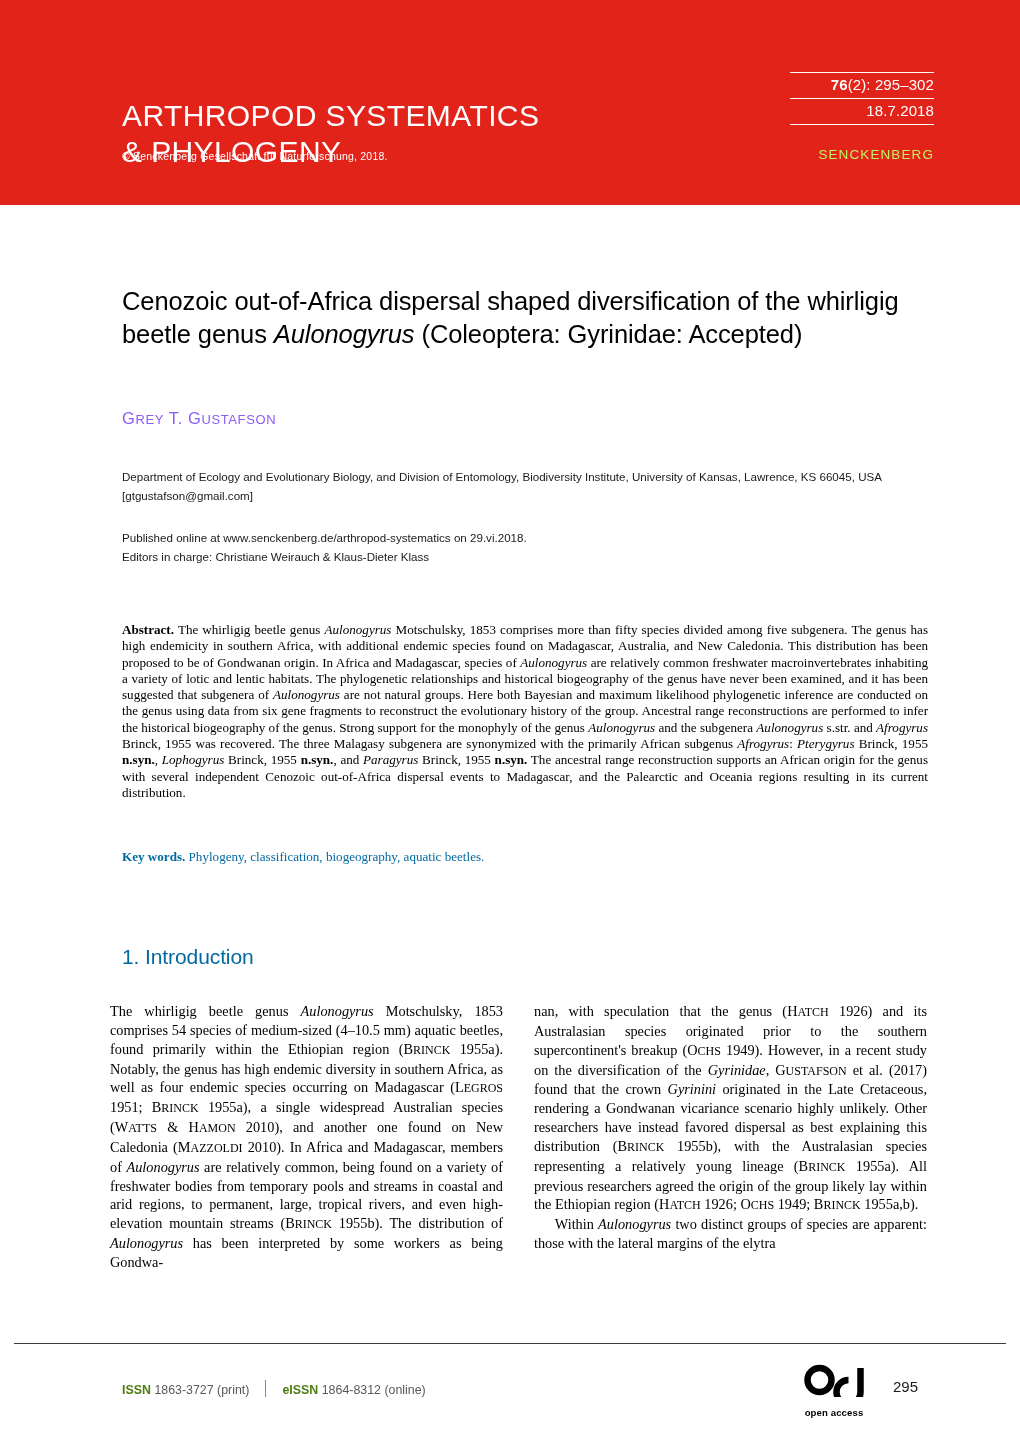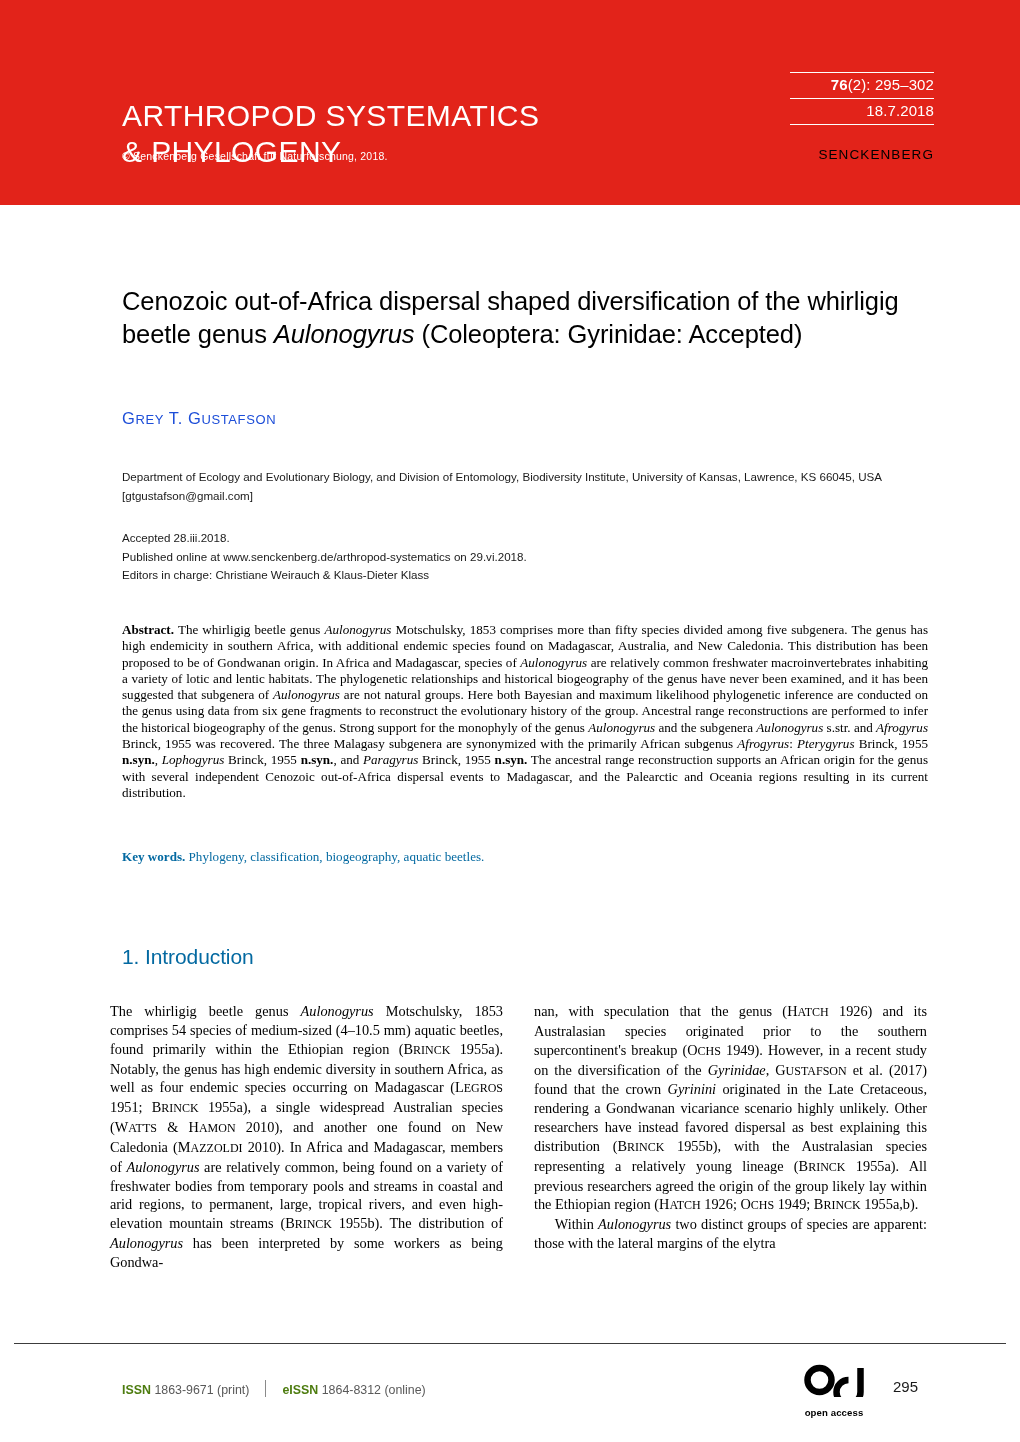--- a/index.html
+++ b/index.html
@@ -64,21 +64,21 @@
     line-height: 22px;
     padding: 1px 0 2px 0;
     letter-spacing: 0.1px;
     white-space: nowrap;
   }
   .issue-line .vol { font-weight: 700; }
   .senckenberg-wordmark {
     position: absolute;
     right: 86px;
     top: 147px;
-    color: #000000;
+    color: #bef264;
     font-size: 13.5px;
     letter-spacing: 1.1px;
     text-align: right;
     width: 200px;
   }
 
   
   .article-title {
     position: absolute;
     left: 122px;
@@ -92,21 +92,21 @@
     letter-spacing: -0.1px;
   }
   .article-title i { font-style: italic; }
 
   .author-line {
     position: absolute;
     left: 122px;
     top: 409px;
     font-family: "Liberation Sans", sans-serif;
     font-size: 16.5px;
-    color: #1d4ed8;
+    color: #8b5cf6;
     letter-spacing: 0.6px;
   }
   .author-line .sc {
     font-size: 13px;
   }
 
   
   .affiliation {
     position: absolute;
     left: 122px;
@@ -273,21 +273,20 @@
   <div class="senckenberg-wordmark">SENCKENBERG</div>
 </div>
 
 <h1 class="article-title"><span>Cenozoic out-of-Africa dispersal shaped diversification of the whirligig beetle genus </span><i>Aulonogyrus</i><span> (Coleoptera: Gyrinidae: Accepted)</span></h1>
 
 <div class="author-line"><span>G</span><span class="sc">REY</span><span> T. G</span><span class="sc">USTAFSON</span></div>
 
 <div class="affiliation">Department of Ecology and Evolutionary Biology, and Division of Entomology, Biodiversity Institute, University of Kansas, Lawrence, KS 66045, USA [gtgustafson@gmail.com]</div>
 
 <div class="pubdates">
-  <div>Accepted 28.iii.2018.</div>
   <div>Published online at www.senckenberg.de/arthropod-systematics on 29.vi.2018.</div>
   <div>Editors in charge: Christiane Weirauch &amp; Klaus-Dieter Klass</div>
 </div>
 
 <div class="abstract"><b>Abstract.</b> <span>The whirligig beetle genus <i>Aulonogyrus</i> Motschulsky, 1853 comprises more than fifty species divided among five subgenera. The genus has high endemicity in southern Africa, with additional endemic species found on Madagascar, Australia, and New Caledonia. This distribution has been proposed to be of Gondwanan origin. In Africa and Madagascar, species of <i>Aulonogyrus</i> are relatively common freshwater macroinvertebrates inhabiting a variety of lotic and lentic habitats. The phylogenetic relationships and historical biogeography of the genus have never been examined, and it has been suggested that subgenera of <i>Aulonogyrus</i> are not natural groups. Here both Bayesian and maximum likelihood phylogenetic inference are conducted on the genus using data from six gene fragments to reconstruct the evolutionary history of the group. Ancestral range reconstructions are performed to infer the historical biogeography of the genus. Strong support for the monophyly of the genus <i>Aulonogyrus</i> and the subgenera <i>Aulonogyrus</i> s.str. and <i>Afrogyrus</i> Brinck, 1955 was recovered. The three Malagasy subgenera are synonymized with the primarily African subgenus <i>Afrogyrus</i>: <i>Pterygyrus</i> Brinck, 1955 <b>n.syn.</b>, <i>Lophogyrus</i> Brinck, 1955 <b>n.syn.</b>, and <i>Paragyrus</i> Brinck, 1955 <b>n.syn.</b> The ancestral range reconstruction supports an African origin for the genus with several independent Cenozoic out-of-Africa dispersal events to Madagascar, and the Palearctic and Oceania regions resulting in its current distribution.</span></div>
 
 <div class="keywords"><b>Key words.</b> <span>Phylogeny, classification, biogeography, aquatic beetles.</span></div>
 
 <h2 class="section-heading">1. Introduction</h2>
 
@@ -295,21 +294,21 @@
   <p>The whirligig beetle genus <i>Aulonogyrus</i> Motschulsky, 1853 comprises 54 species of medium-sized (4–10.5 mm) aquatic beetles, found primarily within the Ethiopian region (B<span class="sc">RINCK</span> 1955a). Notably, the genus has high endemic diversity in southern Africa, as well as four endemic species occurring on Madagascar (L<span class="sc">EGROS</span> 1951; B<span class="sc">RINCK</span> 1955a), a single widespread Australian species (W<span class="sc">ATTS</span> &amp; H<span class="sc">AMON</span> 2010), and another one found on New Caledonia (M<span class="sc">AZZOLDI</span> 2010). In Africa and Madagascar, members of <i>Aulonogyrus</i> are relatively common, being found on a variety of freshwater bodies from temporary pools and streams in coastal and arid regions, to permanent, large, tropical rivers, and even high-elevation mountain streams (B<span class="sc">RINCK</span> 1955b). The distribution of <i>Aulonogyrus</i> has been interpreted by some workers as being Gondwa-</p>
 </div>
 
 <div class="col col-right">
   <p>nan, with speculation that the genus (H<span class="sc">ATCH</span> 1926) and its Australasian species originated prior to the southern supercontinent's breakup (O<span class="sc">CHS</span> 1949). However, in a recent study on the diversification of the <i>Gyrinidae</i>, G<span class="sc">USTAFSON</span> et al. (2017) found that the crown <i>Gyrinini</i> originated in the Late Cretaceous, rendering a Gondwanan vicariance scenario highly unlikely. Other researchers have instead favored dispersal as best explaining this distribution (B<span class="sc">RINCK</span> 1955b), with the Australasian species representing a relatively young lineage (B<span class="sc">RINCK</span> 1955a). All previous researchers agreed the origin of the group likely lay within the Ethiopian region (H<span class="sc">ATCH</span> 1926; O<span class="sc">CHS</span> 1949; B<span class="sc">RINCK</span> 1955a,b).</p>
   <p>Within <i>Aulonogyrus</i> two distinct groups of species are apparent: those with the lateral margins of the elytra</p>
 </div>
 
 <div class="footer-rule"></div>
 
-<div class="issn-line"><b>ISSN</b> <span>1863-9671 (print)</span><span class="issn-sep"></span><b>eISSN</b> <span>1864-8312 (online)</span></div>
+<div class="issn-line"><b>ISSN</b> <span>1863-3727 (print)</span><span class="issn-sep"></span><b>eISSN</b> <span>1864-8312 (online)</span></div>
 
 <div class="oa-logo">
   <svg class="oa-mark" viewBox="0 0 124 62">
     <circle cx="33" cy="31" r="24" fill="none" stroke="#000000" stroke-width="13"></circle>
     <path d="M 91 31 m 0 0 a 24 24 0 1 0 24 24 L 115 7" fill="none" stroke="#000000" stroke-width="13" stroke-linecap="butt"></path>
   </svg>
   <span class="oa-caption">open access</span>
 </div>
 
 <div class="page-number">295</div>

